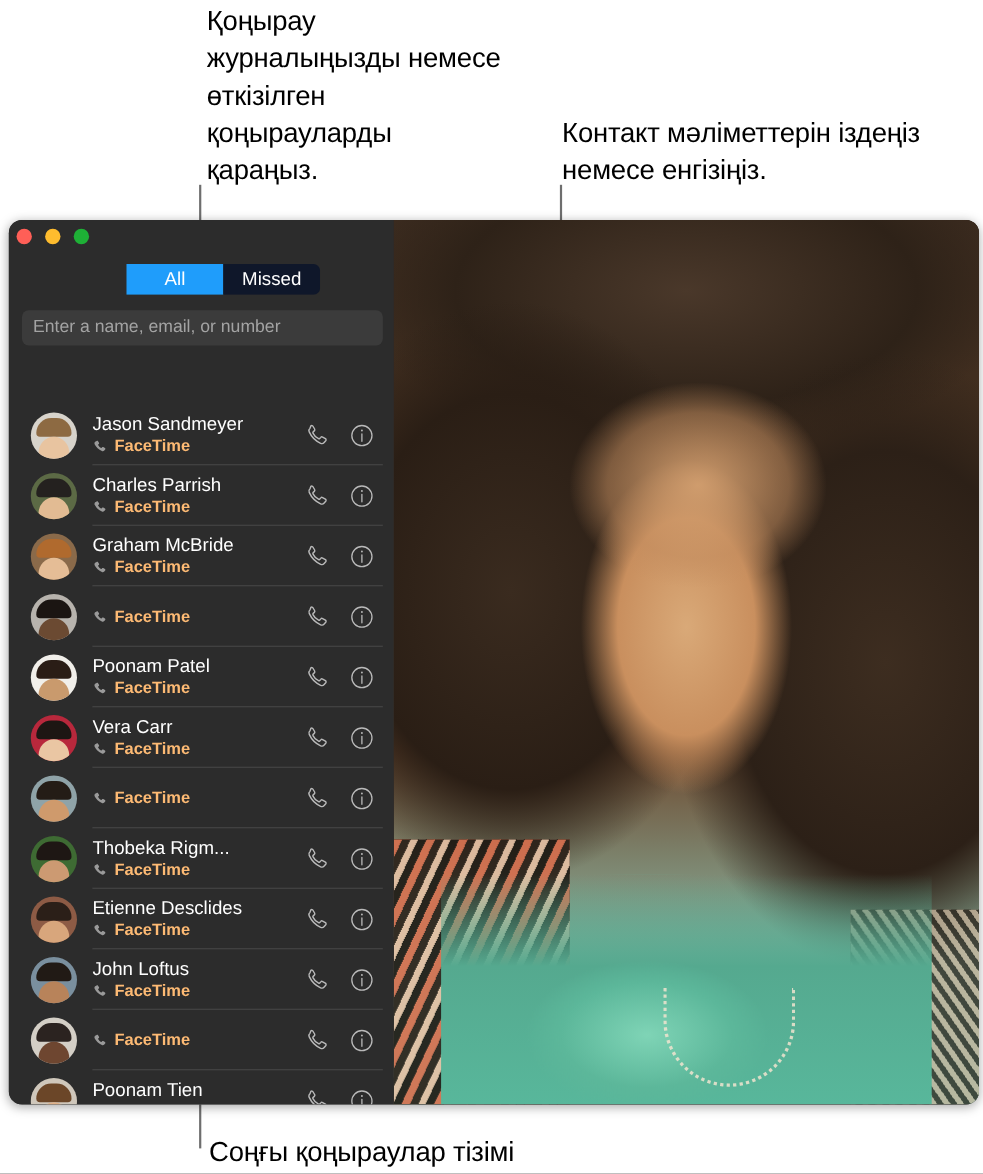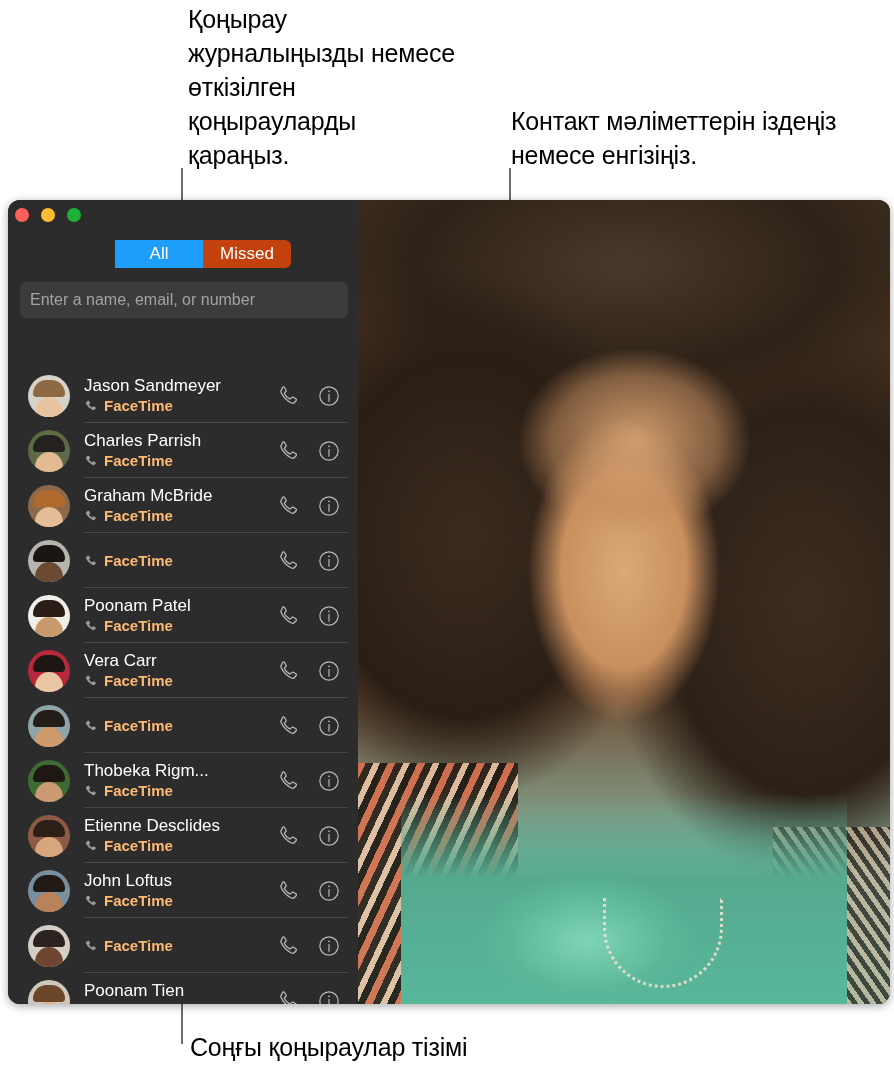--- a/index.html
+++ b/index.html
@@ -91,32 +91,32 @@
   .segment {
     flex: 1;
     display: flex;
     align-items: center;
     justify-content: center;
     font-size: 17px;
     color: #ffffff;
     font-family: "Liberation Sans", sans-serif;
   }
   .segment.selected { background: #1f9dfb; }
-  .segment.unselected { background: #c2410c; }
+  .segment.unselected { background: #0f172a; }
 
   
   #search-field {
     position: absolute;
     left: 12px; top: 82px;
-    width: 328px; height: 36px;
+    width: 328px; height: 20px;
     background: #3b3b3b;
     border-radius: 6px;
     display: flex;
     align-items: center;
-    padding: 4px 10px;
+    padding: 16px 10px;
   }
   #search-placeholder {
     color: #a3a3a3;
     font-size: 16px;
     font-family: "Liberation Sans", sans-serif;
   }
 
   
   #call-list {
     position: absolute;

